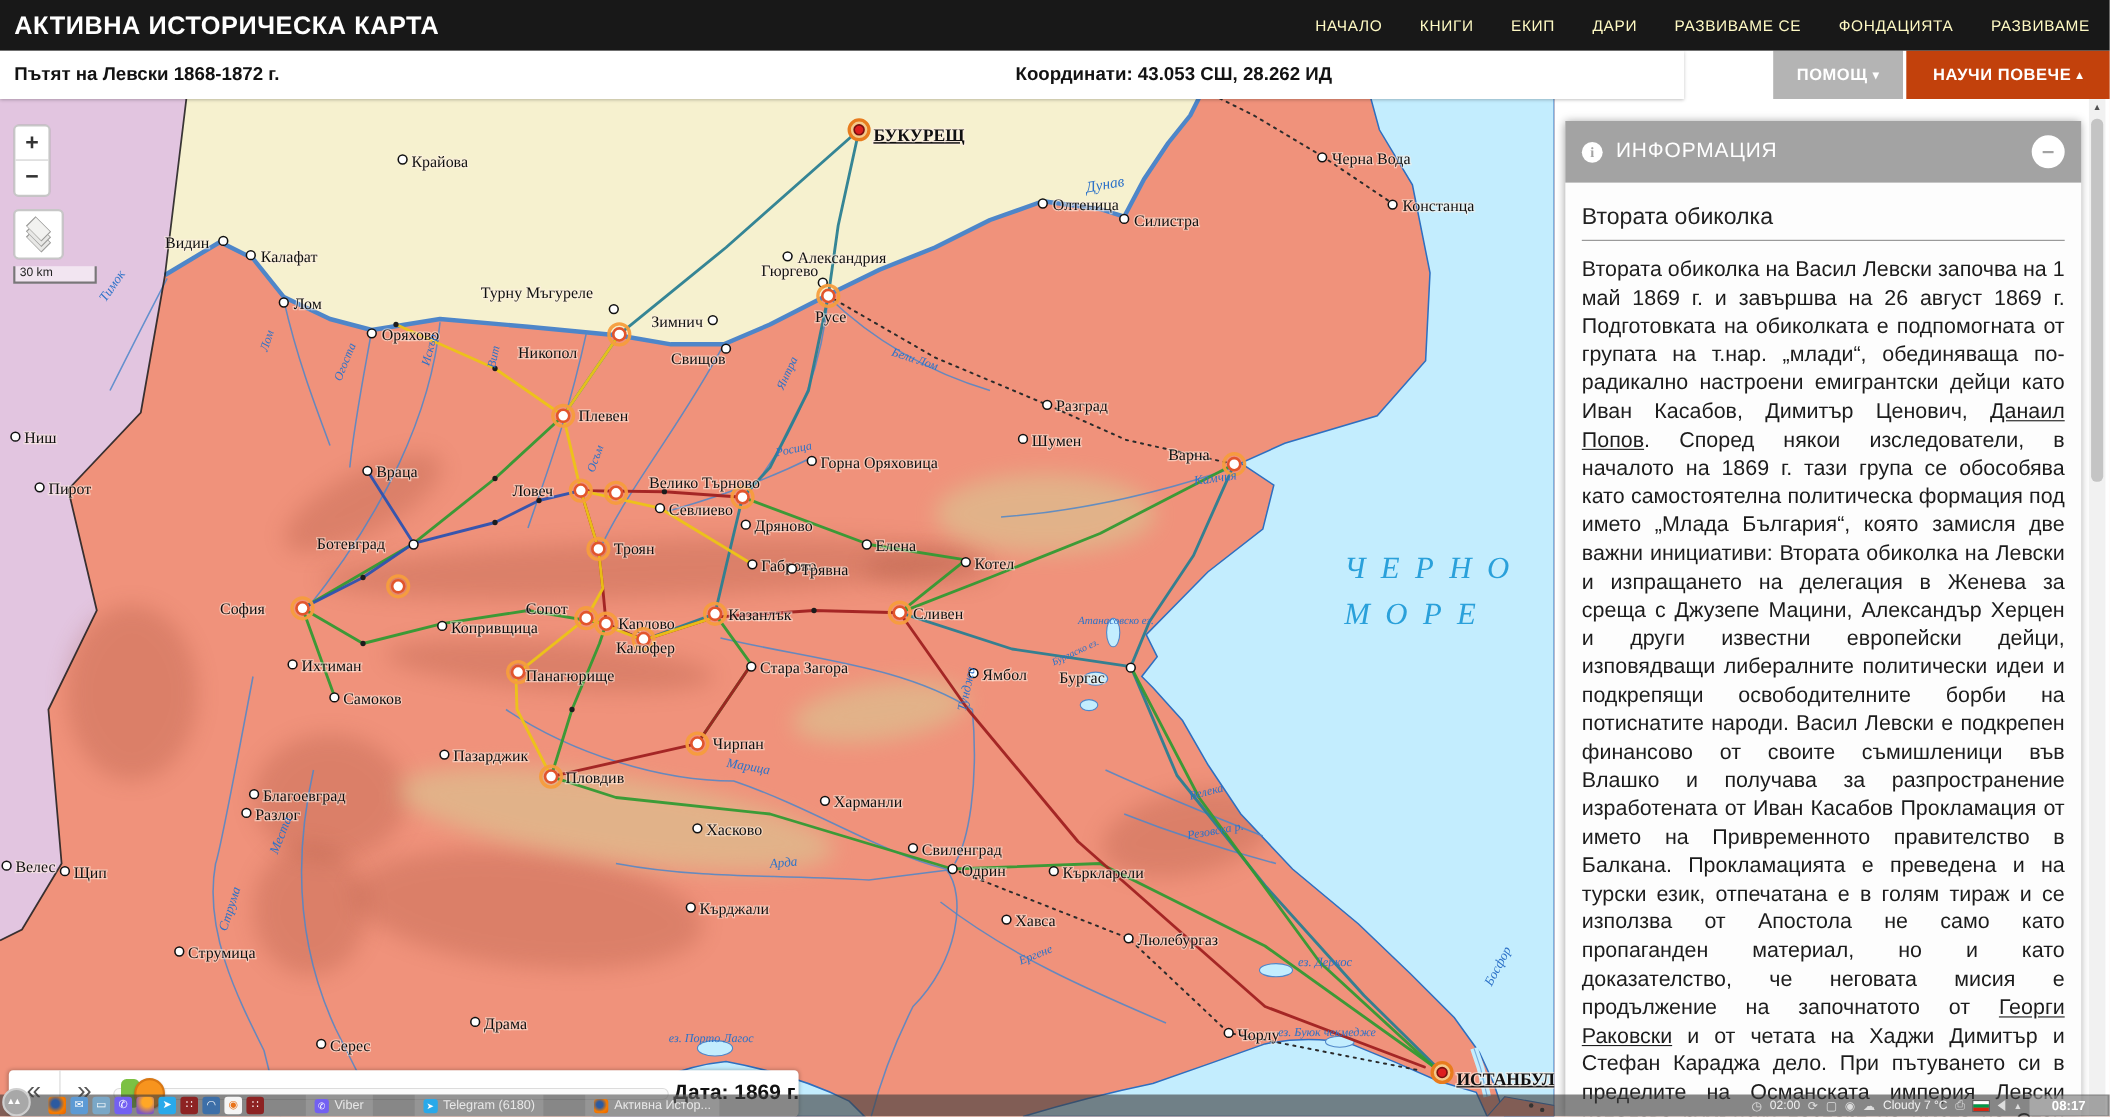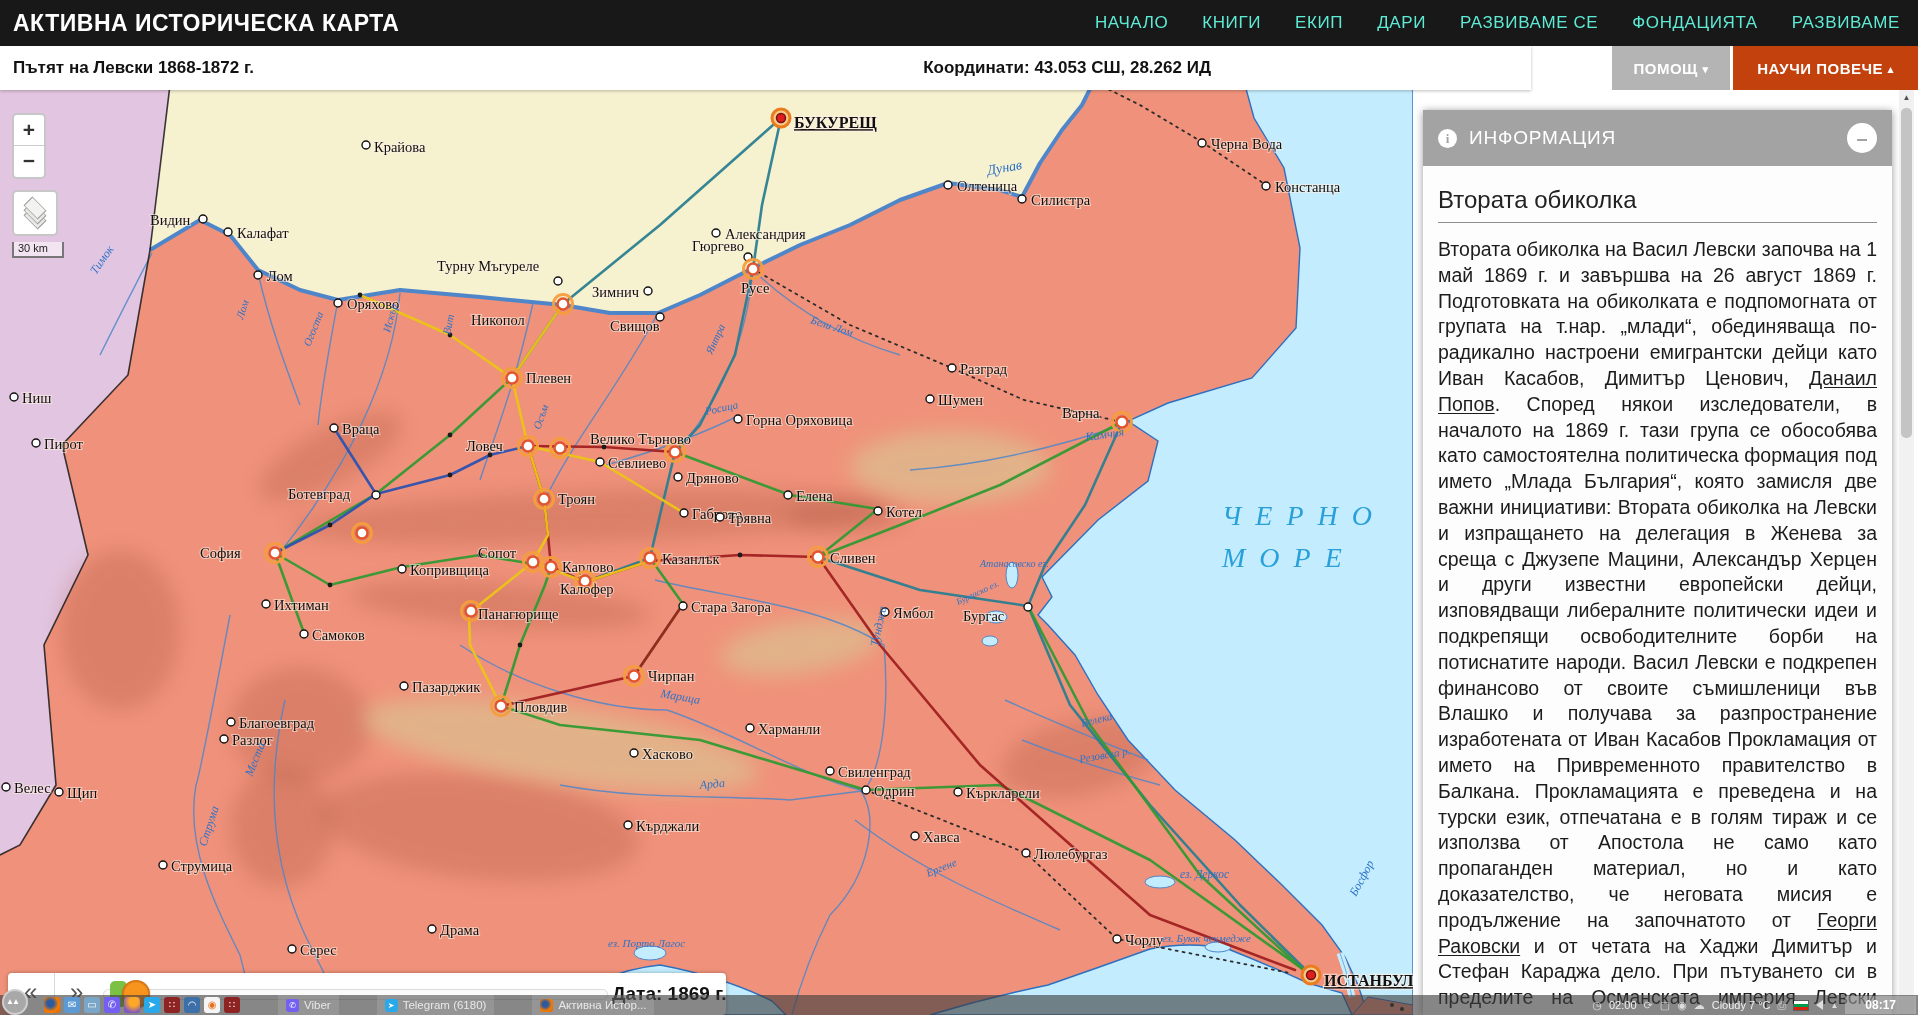--- a/index.html
+++ b/index.html
@@ -6,21 +6,21 @@
   html,body { width:1918px; height:1015px; overflow:hidden; background:#fff;
               font-family:"Liberation Sans", sans-serif; }
   .stage { position:relative; width:1918px; height:1015px; overflow:hidden; }
 
   
   .topbar { position:absolute; left:0; top:0; width:1918px; height:46px; background:#181818;
             display:flex; align-items:center; z-index:30; }
   .brand { color:#fff; font-weight:bold; font-size:23px; letter-spacing:.5px; margin-left:13px;
            font-stretch:condensed; white-space:nowrap; }
   .topnav { margin-left:auto; margin-right:18px; display:flex; gap:34px; }
-  .topnav a { color:#5eead4; font-size:17px; letter-spacing:.6px; text-decoration:none;
+  .topnav a { color:#fef9c3; font-size:14px; letter-spacing:.6px; text-decoration:none;
               font-stretch:condensed; white-space:nowrap; cursor:pointer; }
 
   
   .subbar { position:absolute; left:0; top:46px; width:1531px; height:44px; background:#fff;
             z-index:29; box-shadow:0 1px 3px rgba(0,0,0,.25); }
   .sub-title { position:absolute; left:13px; top:12px; font-size:17px; font-weight:bold; color:#121212; }
   .coords { position:absolute; right:320px; top:12px; font-size:17px; font-weight:bold; color:#121212; white-space:nowrap; }
   .btn-help { position:absolute; left:1612px; top:0; width:118px; height:44px; background:#b4b4b4;
               color:#fff; font-weight:bold; font-size:15px; border:none; cursor:pointer; letter-spacing:.5px; }
   .btn-learn { position:absolute; left:1733px; top:0; width:185px; height:44px; background:#c2410c;
@@ -43,21 +43,21 @@
              border-radius:5px; z-index:10; overflow:hidden; }
   .zoomctl div { width:100%; height:31px; text-align:center; line-height:29px; font-size:21px; font-weight:bold;
                  color:#333; cursor:pointer; }
   .zoomctl div:first-child { border-bottom:1px solid #ccc; }
   .layersctl { position:absolute; left:12px; top:100px; width:46px; height:46px; background:#fff;
                border:2px solid rgba(0,0,0,.22); border-radius:5px; z-index:10; cursor:pointer; }
   .layer-sq { position:absolute; left:11px; width:20px; height:20px; background:#e8e8e6; border:1.5px solid #9a9a98;
               transform:rotate(45deg) scaleY(.62); }
   .scalebar { position:absolute; left:12px; top:152px; z-index:10; font-size:11px; color:#222;
               background:rgba(255,255,255,.55); border:2px solid rgba(80,80,80,.75); border-top:none;
-              padding:0 4px 1px 4px; line-height:13px; width:52px; }
+              padding:0 4px 1px 4px; line-height:13px; width:76px; }
 
   
   .timeline { position:absolute; left:8px; top:973px; width:718px; height:42px; background:#fff;
               border-radius:4px; box-shadow:0 0 4px rgba(0,0,0,.3); z-index:20; }
   .tl-btn { position:absolute; top:4px; font-size:24px; color:#555; cursor:pointer; line-height:30px; }
   .tl-div { position:absolute; left:46px; top:0; width:1px; height:42px; background:#d8d8d8; }
   .tl-track { position:absolute; left:95px; top:16px; width:505px; height:11px; background:#fbfbfb;
               border:1px solid #dcdcdc; border-radius:6px; cursor:pointer; }
   .tl-green { position:absolute; left:102px; top:8px; width:17px; height:26px; background:#7cc143;
               border-radius:5px; }
@@ -68,21 +68,21 @@
   
   .panel { position:absolute; left:1423px; top:110px; width:469px; height:905px; background:#fdfdfd;
            box-shadow:0 1px 8px rgba(0,0,0,.4); z-index:15; }
   .panel-head { height:56px; background:#a3a3a3; display:flex; align-items:center; padding:0 15px; }
   .info-i { width:19px; height:19px; border-radius:50%; background:#fff; color:#a3a3a3; font-weight:bold;
             font-size:13px; text-align:center; line-height:19px; font-family:"Liberation Serif",serif; }
   .panel-head-title { color:#fff; font-size:19px; letter-spacing:.8px; margin-left:12px; font-weight:500; }
   .panel-min { margin-left:auto; width:30px; height:30px; border-radius:50%; background:#fff; border:none;
                color:#a3a3a3; font-size:20px; font-weight:bold; line-height:26px; cursor:pointer; }
   .panel-body { padding:20px 15px 0 15px; }
-  .panel-title { font-size:24px; color:#222; padding-bottom:8px; border-bottom:1px solid #8f8f8f; }
+  .panel-title { font-size:21px; color:#222; padding-bottom:8px; border-bottom:1px solid #8f8f8f; }
   .panel-text p { font-size:19.5px; line-height:25.8px; color:#1c1c1c; text-align:justify; margin-top:14px; }
   .panel-text u { text-underline-offset:2px; }
 
   
   .scrollbar { position:absolute; left:1899px; top:90px; width:15px; height:925px; background:#f1f1f1; z-index:16; }
   .sb-up { height:16px; text-align:center; font-size:8px; color:#505050; line-height:16px; }
   .sb-thumb { position:absolute; left:2px; top:18px; width:11px; height:330px; background:#c4c4c4; border-radius:5px; }
 
   
   .taskbar { position:absolute; left:0; top:995px; width:1918px; height:20px; background:rgba(62,62,62,.62);

